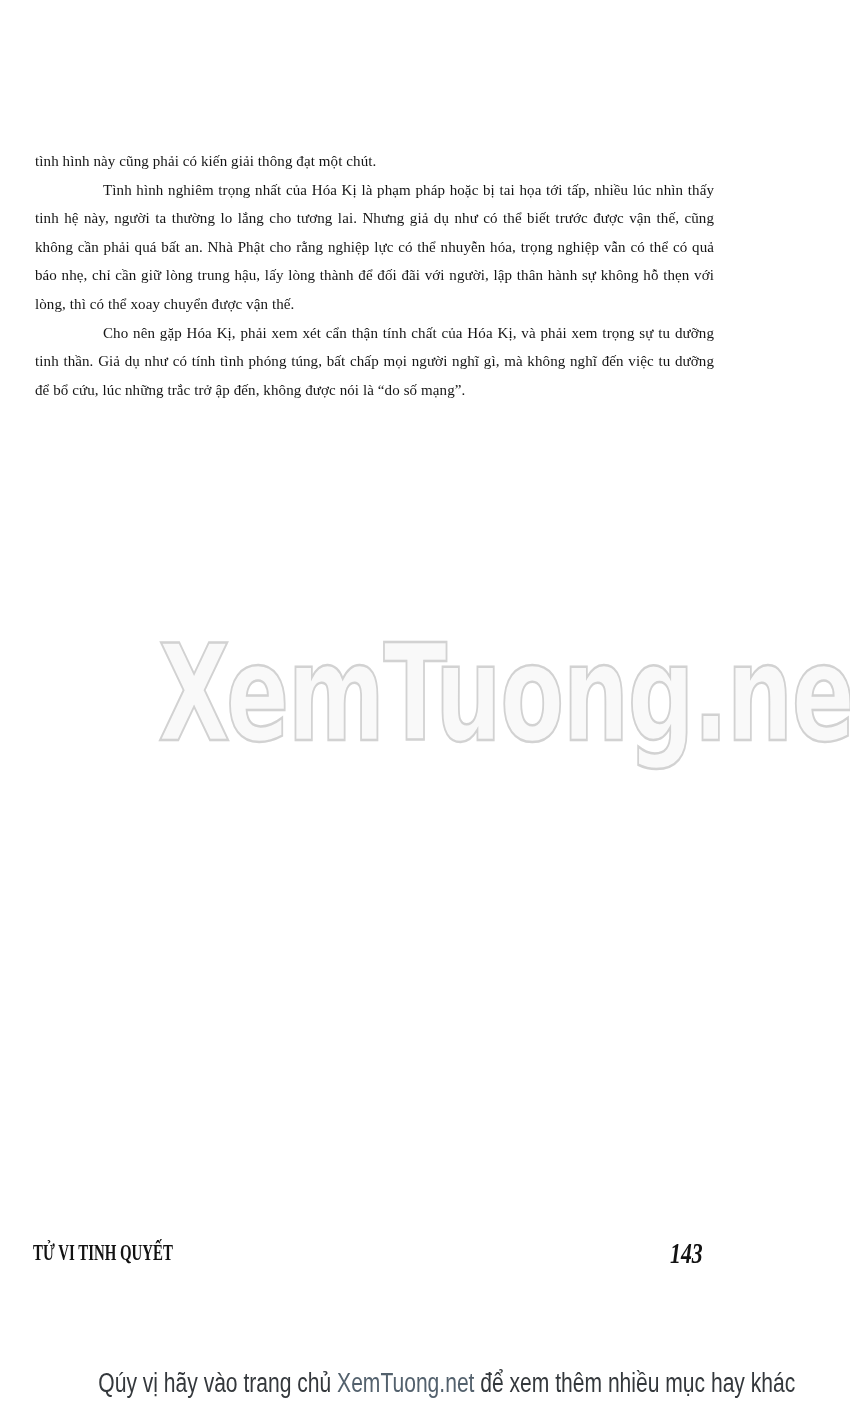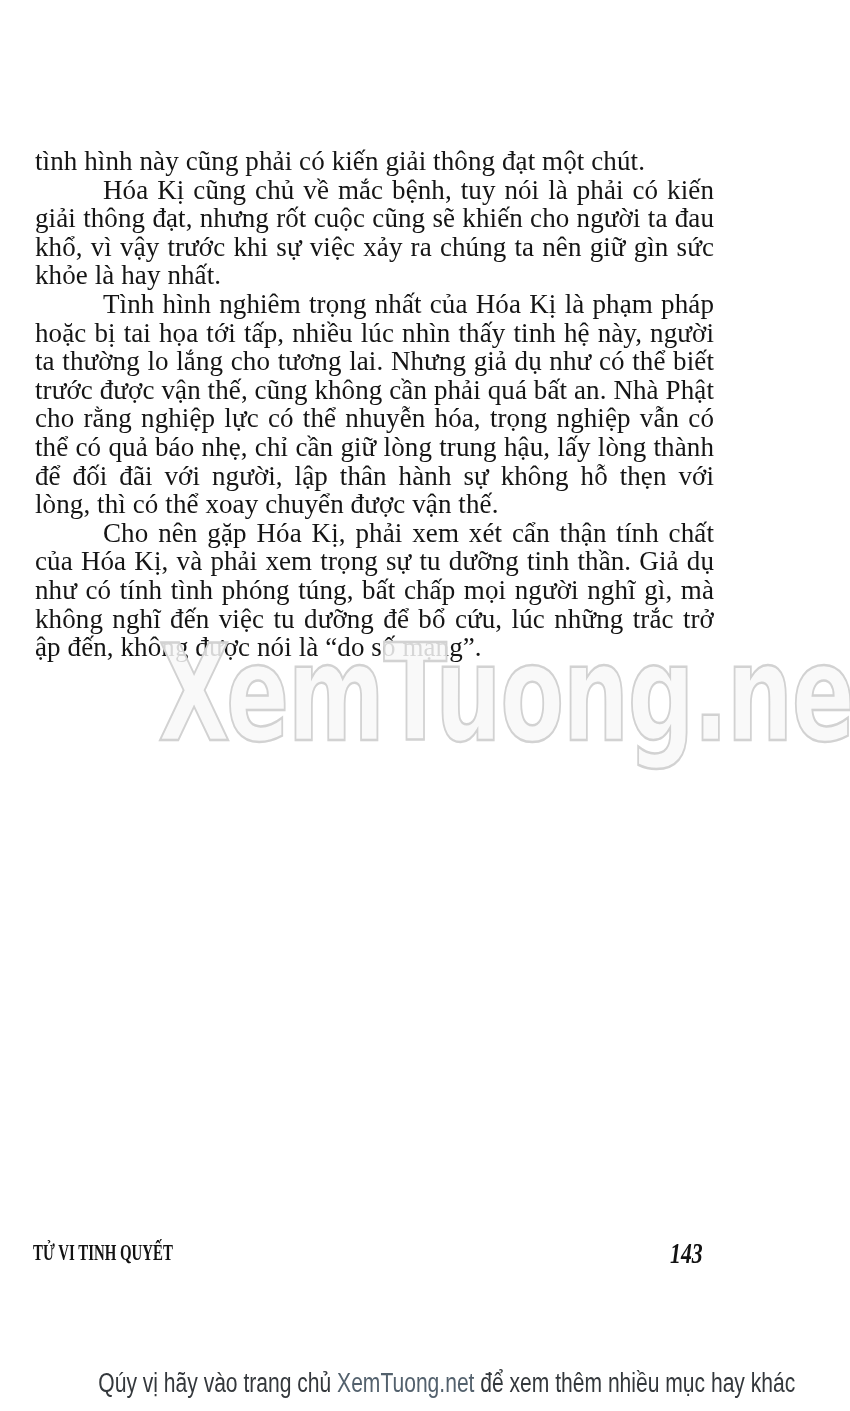--- a/index.html
+++ b/index.html
@@ -10,21 +10,21 @@
     background:#ffffff;
     overflow:hidden;
     font-family:"Liberation Serif","DejaVu Serif",serif;
   }
 
   
   .body-text {
     position:absolute;
     left:35px; top:147px;
     width:679px;
-    font-size:27px;
+    font-size:15px;
     line-height:28.6px;
     color:#151515;
     text-align:justify;
     letter-spacing:0.1px;
   }
   .body-text p { margin:0; text-indent:68px; }
   .body-text p.no-indent { text-indent:0; }
 
   
   .watermark {
@@ -92,21 +92,20 @@
   }
   .promo-brand { color:#53616d; }
 </style>
 </head>
 <body>
 
 <div class="page">
 
   <div class="body-text">
     <p class="no-indent">tình hình này cũng phải có kiến giải thông đạt một chút.</p>
-    <p>Hóa Kị cũng chủ về mắc bệnh, tuy nói là phải có kiến giải thông đạt, nhưng rốt cuộc cũng sẽ khiến cho người ta đau khổ, vì vậy trước khi sự việc xảy ra chúng ta nên giữ gìn sức khỏe là hay nhất.</p>
     <p>Tình hình nghiêm trọng nhất của Hóa Kị là phạm pháp hoặc bị tai họa tới tấp, nhiều lúc nhìn thấy tinh hệ này, người ta thường lo lắng cho tương lai. Nhưng giả dụ như có thể biết trước được vận thế, cũng không cần phải quá bất an. Nhà Phật cho rằng nghiệp lực có thể nhuyễn hóa, trọng nghiệp vẫn có thể có quả báo nhẹ, chỉ cần giữ lòng trung hậu, lấy lòng thành để đối đãi với người, lập thân hành sự không hỗ thẹn với lòng, thì có thể xoay chuyển được vận thế.</p>
     <p>Cho nên gặp Hóa Kị, phải xem xét cẩn thận tính chất của Hóa Kị, và phải xem trọng sự tu dưỡng tinh thần. Giả dụ như có tính tình phóng túng, bất chấp mọi người nghĩ gì, mà không nghĩ đến việc tu dưỡng để bổ cứu, lúc những trắc trở ập đến, không được nói là “do số mạng”.</p>
   </div>
 
   <div class="watermark">
     <span class="wm-inner">XemTuong.net</span>
   </div>
 
   <div class="footer-title">TỬ VI TINH QUYẾT</div>
   <div class="footer-page">143</div>

